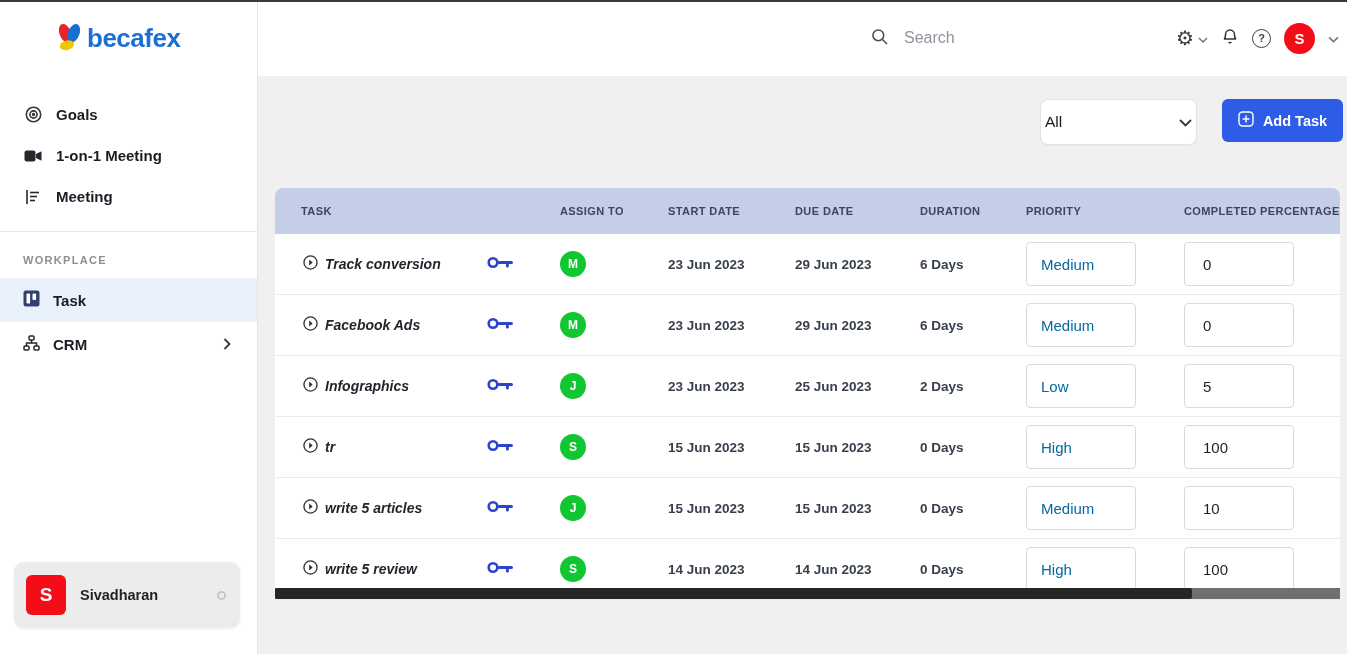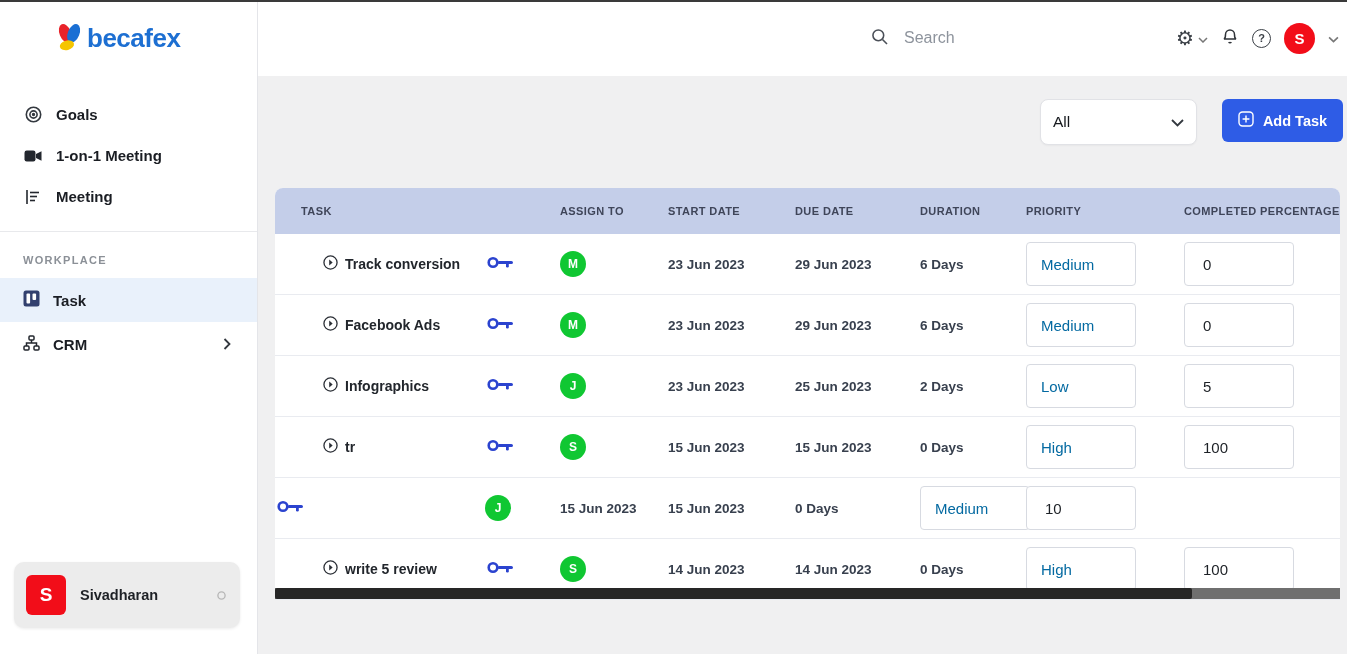--- a/index.html
+++ b/index.html
@@ -63,21 +63,21 @@
   .avatar-red-circle {
     width:31px; height:31px; background:#f20d19; border-radius:50%; color:#fff;
     font-weight:700; font-size:15px; display:flex; align-items:center; justify-content:center; cursor:pointer;
   }
 
   
   .main { position:absolute; left:258px; top:76px; right:0; bottom:0; background:#f0f0f1; }
   .filter-select {
     position:absolute; left:782px; top:23px; width:157px; height:46px;
     background:#fff; border:1px solid #e1e2e6; border-radius:8px;
-    display:flex; align-items:center; padding:0 12px; cursor:pointer;
+    display:flex; align-items:center; padding:0 4px; cursor:pointer;
     box-shadow:0 1px 2px rgba(0,0,0,0.04);
   }
   .filter-select .fs-label { font-size:15.5px; color:#15181d; }
   .filter-select .chev { margin-left:auto; }
   .add-task-btn {
     position:absolute; left:964px; top:23px; width:121px; height:43px;
     background:#2e5ce6; border:none; border-radius:6px; color:#fff;
     font-size:14.5px; font-weight:600; font-family:"Liberation Sans", sans-serif;
     display:flex; align-items:center; justify-content:center; gap:9px; cursor:pointer;
   }
@@ -85,21 +85,21 @@
   
   .table-wrap {
     position:absolute; left:17px; top:112px; width:1065px; height:412px;
     background:#fff; border-radius:8px 8px 0 0; overflow:hidden;
   }
   .tgrid { display:grid; grid-template-columns:210px 75px 108px 127px 125px 106px 158px 1fr; align-items:center; }
   .thead { height:46px; background:#c4cee9; }
   .th { font-size:11px; font-weight:700; color:#3f4559; letter-spacing:0.4px; }
   .th.first { grid-column:1 / span 2; padding-left:26px; }
   .trow { height:61px; background:#fff; border-bottom:1px solid #e9ebf0; }
-  .cell-task { display:flex; align-items:center; gap:7px; padding-left:48px; }
+  .cell-task { display:flex; align-items:center; gap:7px; padding-left:28px;font-style:italic; }
   .task-name { font-size:14px; font-weight:700; color:#22262c; cursor:pointer; }
   .key-cell { padding-left:2px; cursor:pointer; }
   .avatar-green {
     width:26px; height:26px; border-radius:50%; background:#10c732; color:#fff;
     font-size:12px; font-weight:700; display:flex; align-items:center; justify-content:center;
   }
   .cell-date, .cell-duration { font-size:13.5px; color:#38404e;font-weight:bold; }
   .priority-box {
     width:110px; height:44px; background:#fff; border:1px solid #d7dae1; border-radius:4px;
     display:flex; align-items:center; padding-left:14px; font-size:15px; color:#0369a1; cursor:pointer;
@@ -394,20 +394,29 @@
     <div class="cell-duration">0 Days</div>
     <div>
       <div class="priority-box">High</div>
     </div>
     <div>
       <input class="completed-input" type="text" value="100" style="">
     </div>
   </div>
 
   <div class="tgrid trow">
+    <div class="cell-task">
+      <span>
+        <svg width="15" height="15" viewBox="0 0 16 16">
+          <circle cx="8" cy="8" r="7" fill="none" stroke="#2b2f36" stroke-width="1.4"></circle>
+          <path d="M6.6 4.9L10.3 8l-3.7 3.1z" fill="#2b2f36"></path>
+        </svg>
+      </span>
+      <span class="task-name">write 5 articles</span>
+    </div>
     <div class="key-cell">
       <svg width="27" height="13" viewBox="0 0 27 13">
         <circle cx="6" cy="6.5" r="4.3" fill="none" stroke="#2b43cf" stroke-width="2.6"></circle>
         <rect x="10.5" y="4.9" width="15.5" height="3.2" rx="1.6" fill="#2b43cf"></rect>
         <rect x="19" y="6.5" width="2.8" height="5" rx="1.2" fill="#2b43cf"></rect>
       </svg>
     </div>
     <div>
       <span class="avatar-green">J</span>
     </div>

